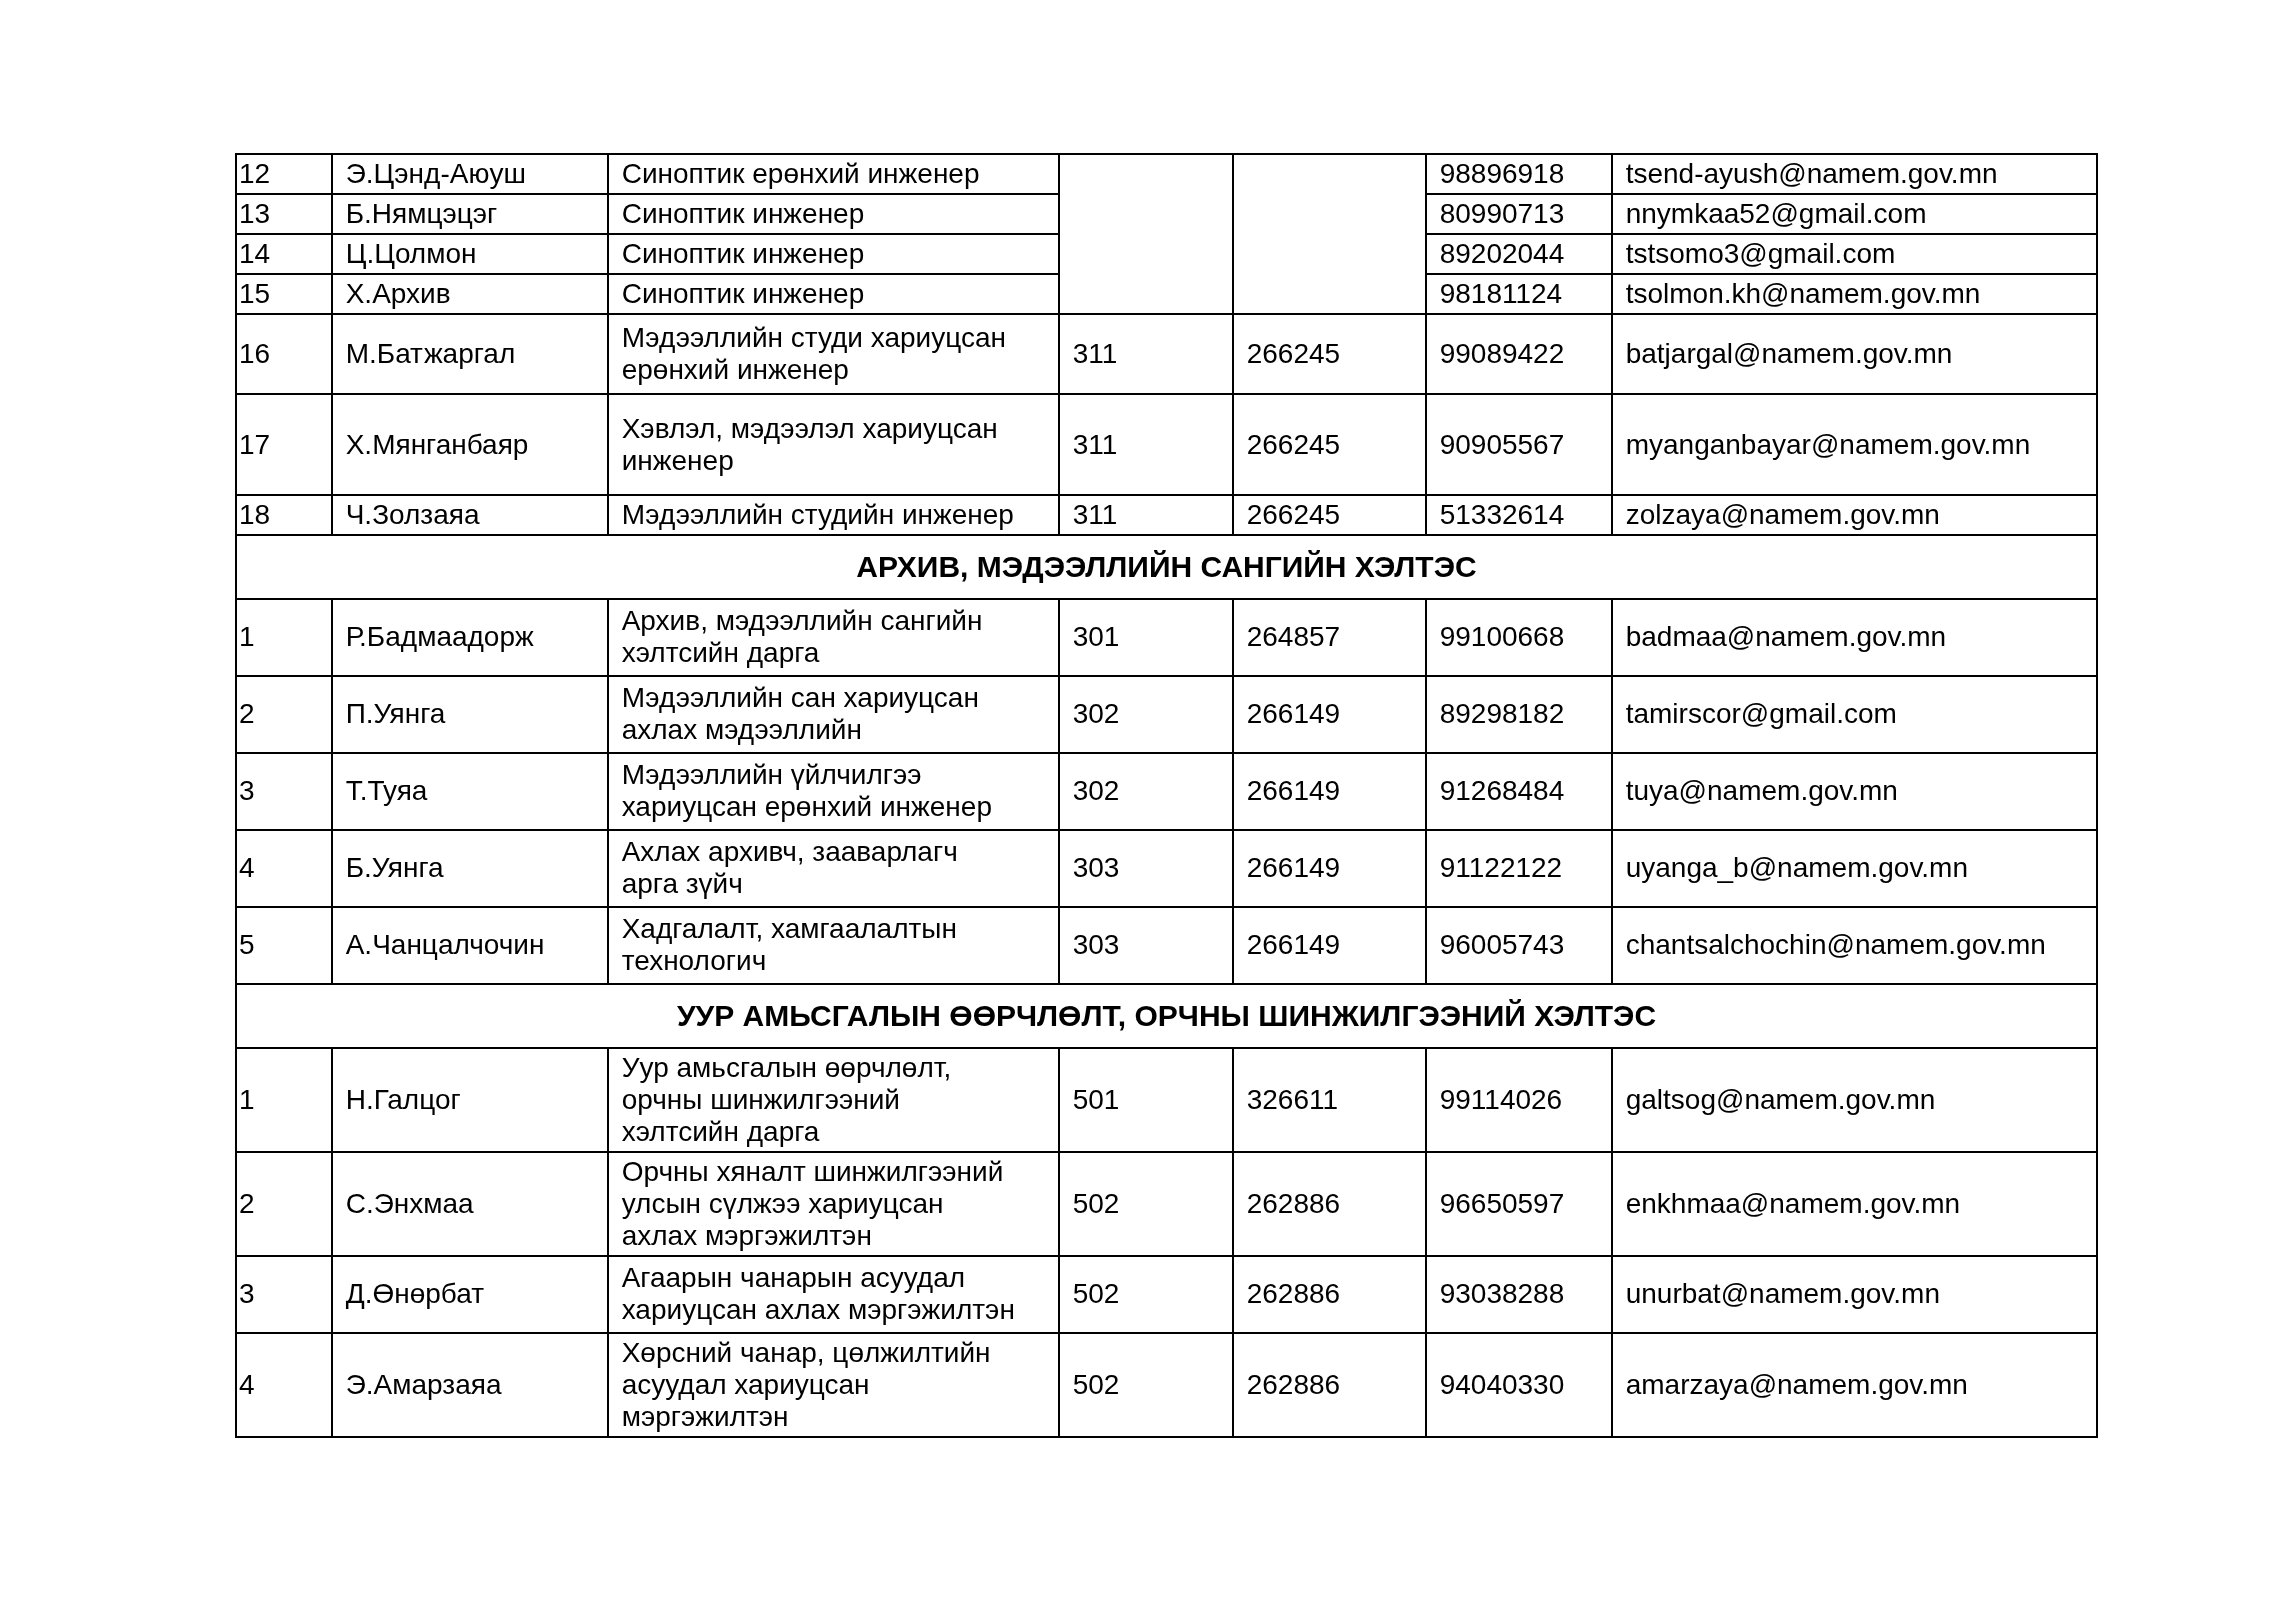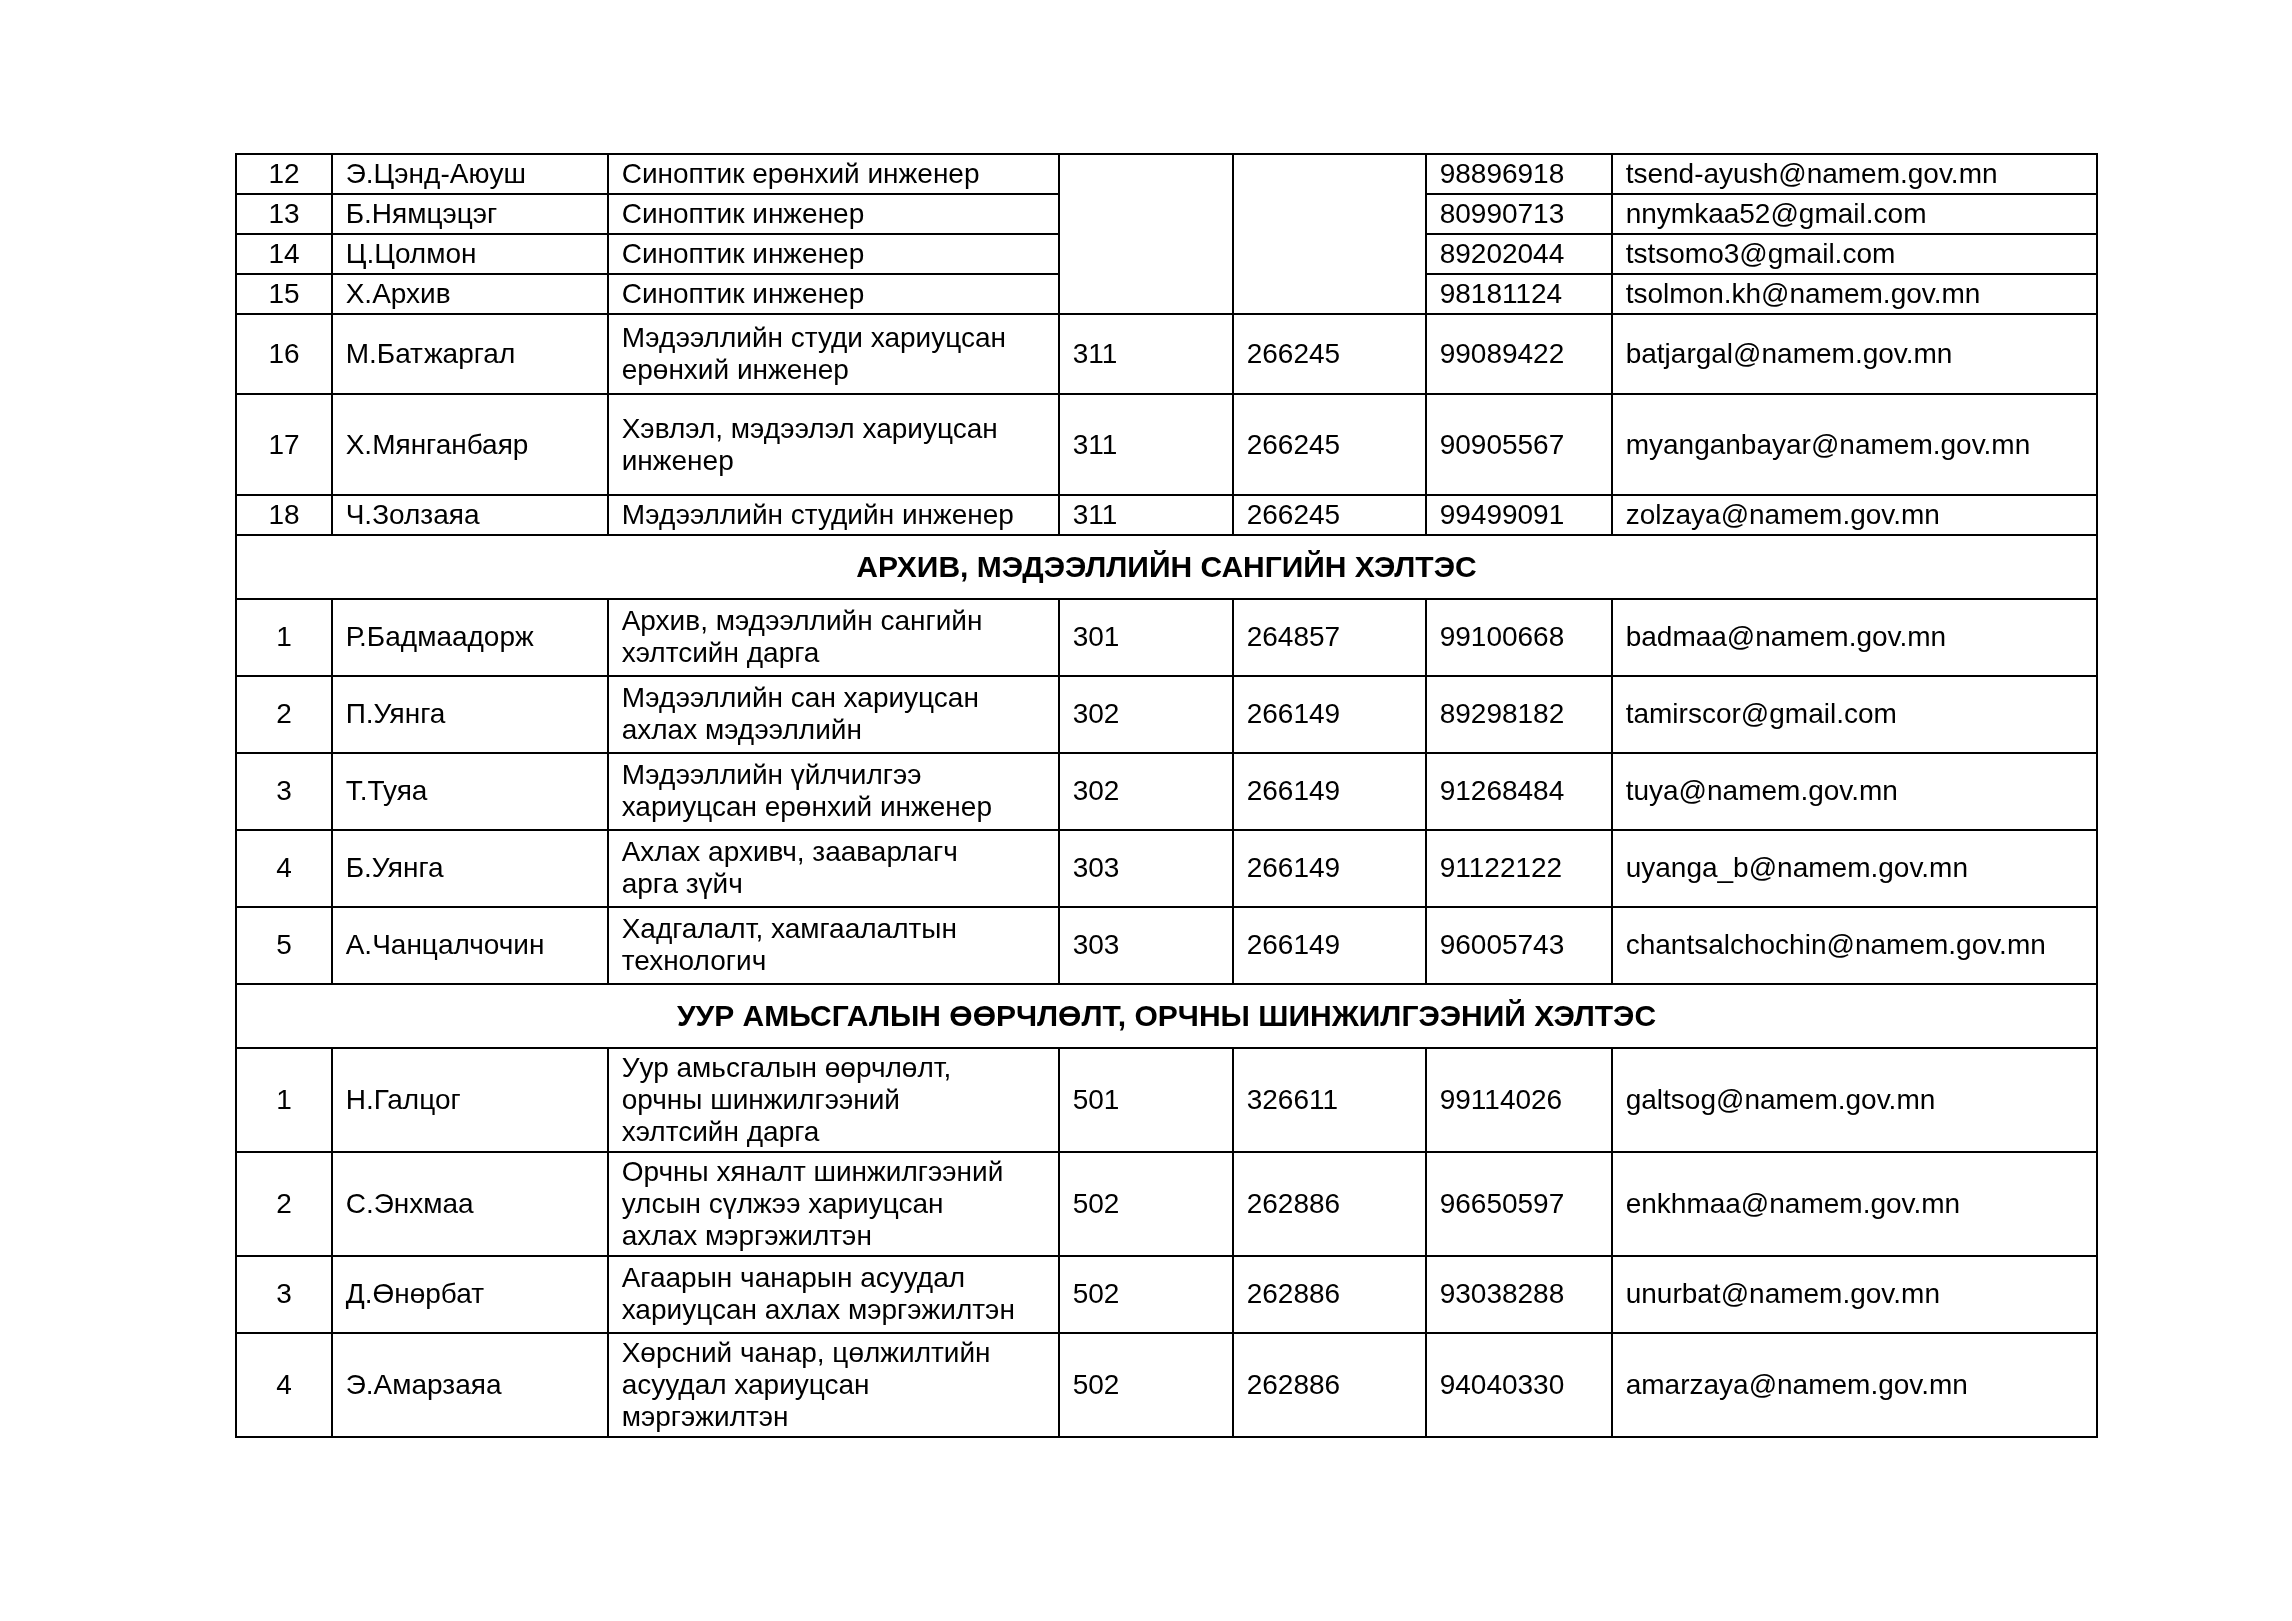--- a/index.html
+++ b/index.html
@@ -20,21 +20,21 @@
   }
   td{
     border:2px solid #000;
     vertical-align:middle;
     font-size:28px;
     line-height:32px;
     padding:2.9px 7.8px 2.9px 12.7px;
     overflow:hidden;
     word-wrap:break-word;
   }
-  td.c-num{text-align:center;padding:2.9px 2px;}
+  td.c-num{text-align:left;padding:2.9px 2px;}
   td.c-pos{white-space:pre-line;}
   tr.sect td{
     font-weight:bold;
     text-align:center;
     font-size:30px;
     padding:2.9px 3.9px;
   }
   .h41{height:40px}.h82{height:80px}.h83{height:101px}.h46{height:32px}
   .h65{height:64px}.h79{height:77px}.h106{height:104px}
 </style>
@@ -104,21 +104,21 @@
         <td class="c-phone">266245</td>
         <td class="c-mobile">90905567</td>
         <td class="c-email">myanganbayar@namem.gov.mn</td>
       </tr>
       <tr class="h46">
         <td class="c-num">18</td>
         <td class="c-name">Ч.Золзаяа</td>
         <td class="c-pos">Мэдээллийн студийн инженер</td>
         <td class="c-ext">311</td>
         <td class="c-phone">266245</td>
-        <td class="c-mobile">99499091</td>
+        <td class="c-mobile">51332614</td>
         <td class="c-email">zolzaya@namem.gov.mn</td>
       </tr>
 
       <tr class="h65 sect">
         <td colspan="7">АРХИВ, МЭДЭЭЛЛИЙН САНГИЙН ХЭЛТЭС</td>
       </tr>
 
       <tr class="h79">
         <td class="c-num">1</td>
         <td class="c-name">Р.Бадмаадорж</td>

